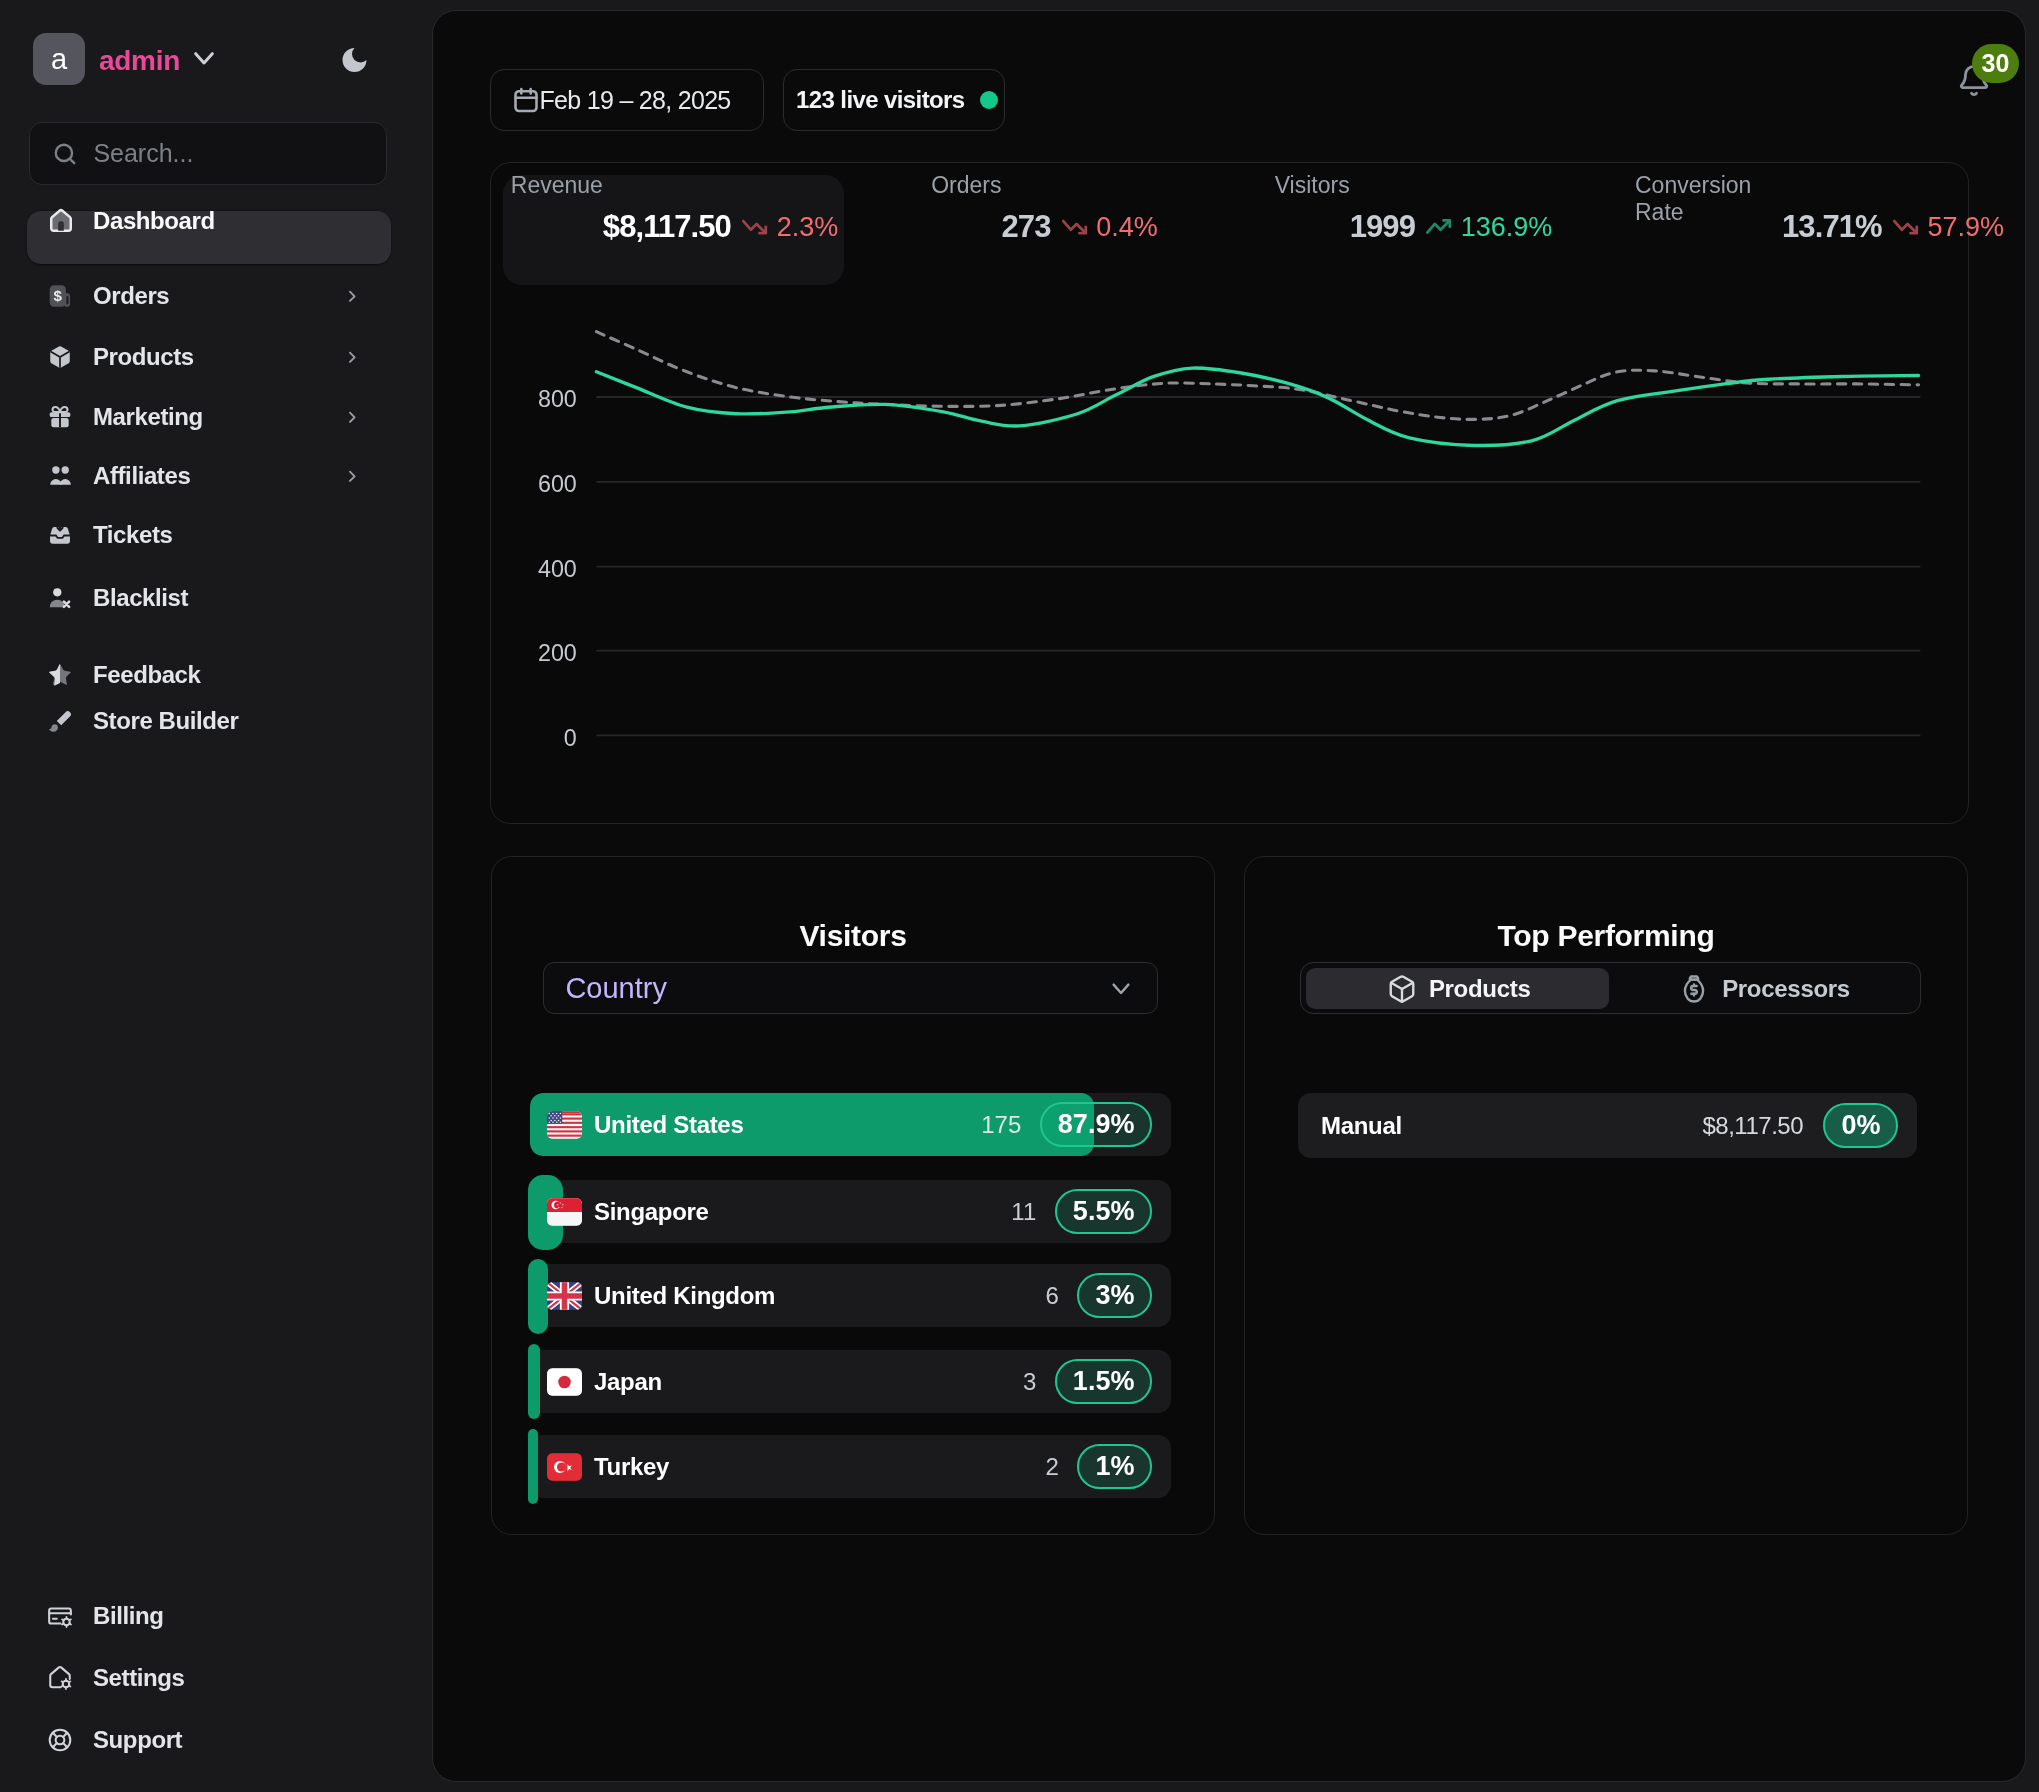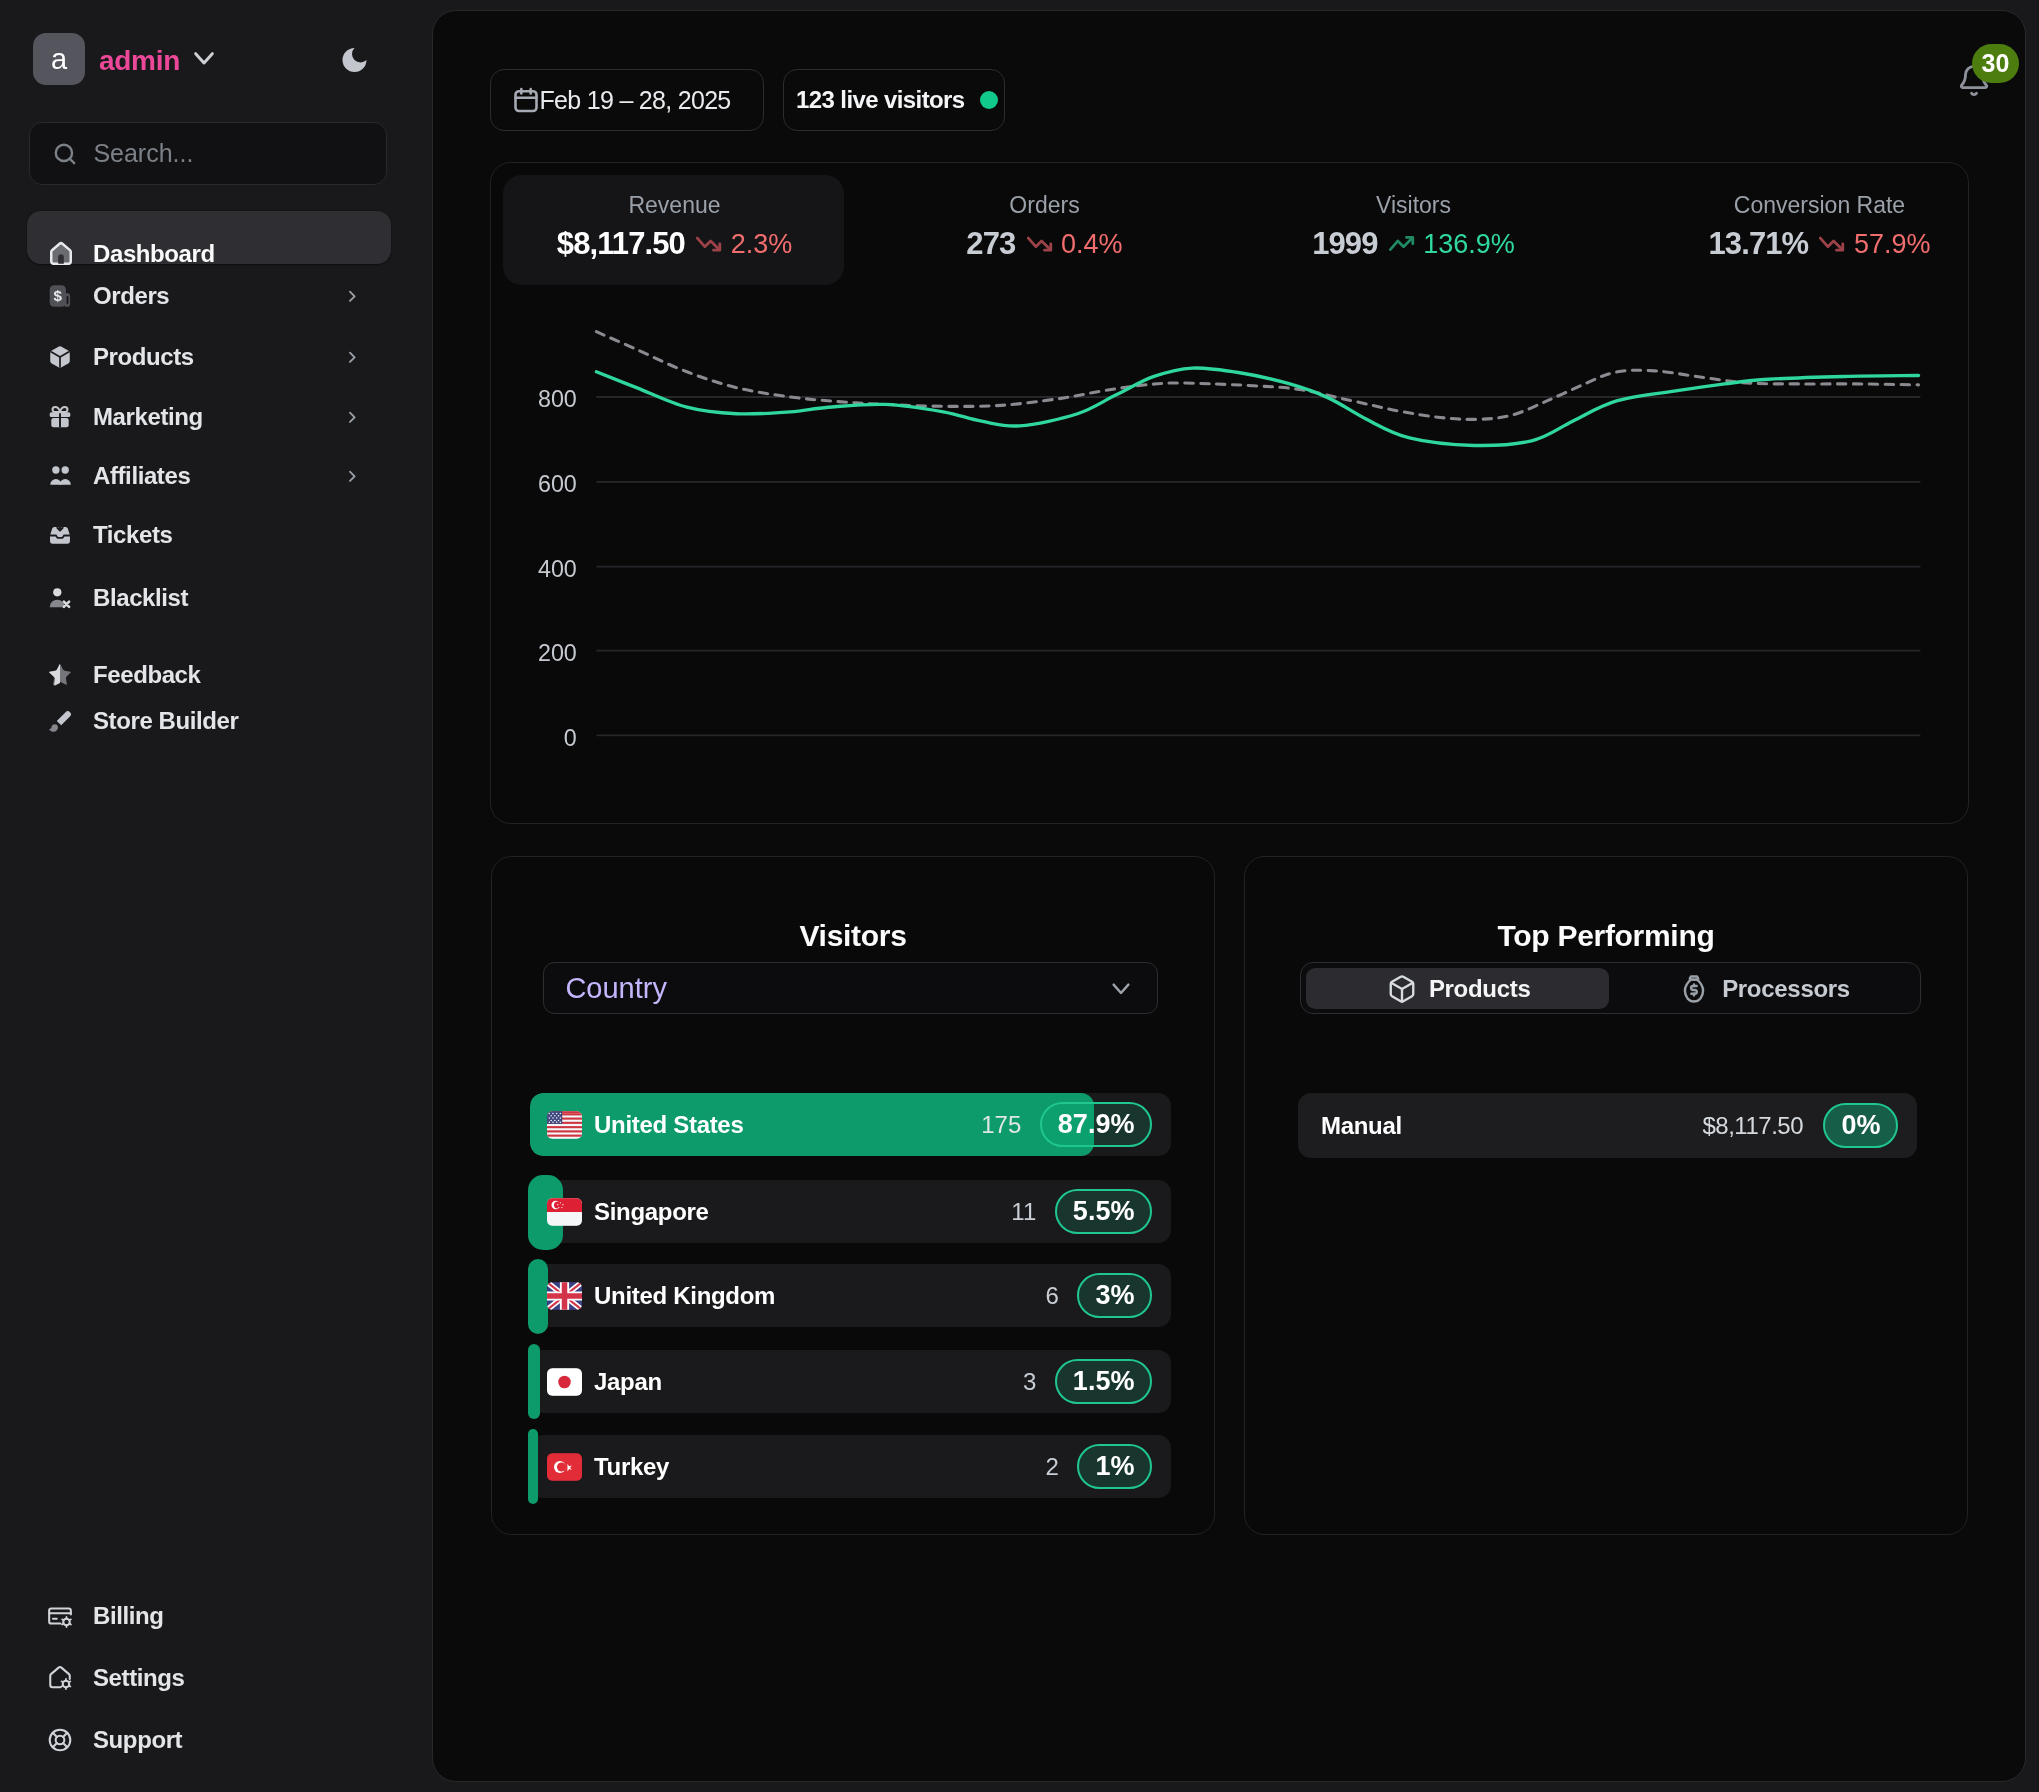--- a/index.html
+++ b/index.html
@@ -20,21 +20,21 @@
 .pill { position:absolute; height:62px; border-radius:14px; border:1.9px solid #2c2c30; display:flex; align-items:center; white-space:nowrap; }
 .datepill { left:490px; top:69px; width:274px; }
 .datepill span { color:#e8eaed; font-size:25px; letter-spacing:-0.7px; }
 .livepill { left:783px; top:69px; width:222px; }
 .livepill span { color:#f4f5f7; font-size:24px; font-weight:700; margin-left:12px; letter-spacing:-0.6px; }
 .livedot { flex:none; width:18.6px; height:18.6px; border-radius:50%; background:#10c98a; margin-left:15px; }
 .badge30 { left:1972px; top:44px; width:47px; height:39px; border-radius:19.6px; background:#4d7c0f; color:#fff; font-size:25px; font-weight:700; display:flex; align-items:center; justify-content:center; z-index:3; }
 
 .chartcard { left:490px; top:162px; width:1479px; height:662px; border-radius:20.5px; background:#09090a; border:1.9px solid #232327; }
 .revtab { left:503px; top:175px; width:341px; height:110px; border-radius:18.6px; background:#151518; }
-.statcol { top:172px; width:369px; height:110px; display:flex; flex-direction:column; align-items:center; justify-content:center; }
+.statcol { top:172px; width:369px; height:110px; display:flex; justify-content:center; }
 .statlabel { font-size:23px; color:#9ba1a9; margin-bottom:7.5px; }
 .statval { display:flex; align-items:center; }
 .statval .v { font-size:31px; font-weight:700; letter-spacing:-0.9px; }
 .statval .pct { font-size:27px; font-weight:400; margin-left:6.5px; }
 .tr-ic { margin-left:11.2px; }
 
 .bcard { top:856px; width:724px; height:679px; border-radius:20.5px; background:#09090a; border:1.9px solid #232327; }
 .cardtitle { position:absolute; top:919px; font-size:30px; font-weight:700; color:#fbfbfc; text-align:center; letter-spacing:-0.3px; }
 .dropdown { left:543px; top:962px; width:615px; height:52px; border-radius:11.2px; border:1.9px solid #2e2e32; background:#0c0c0e; display:flex; align-items:center; }
 .dropdown span { color:#c4b5fd; font-size:29px; margin-left:21.4px; }
@@ -66,21 +66,21 @@
     <path d="M12 3a6 6 0 0 0 9 9 9 9 0 1 1-9-9Z" fill="#c3c6cc"></path>
   </svg>
 <div class="abs searchbox">
   <svg style="margin-left:22.4px" width="26" height="26" viewBox="0 0 24 24" fill="none" stroke="#7c8188" stroke-width="2.2" stroke-linecap="round">
       <circle cx="11" cy="11" r="7.5"></circle>
       <line x1="20.5" y1="20.5" x2="16.3" y2="16.3"></line>
     </svg>
   <span>Search...</span>
 </div>
 <div class="abs navactive"></div>
-<div class="abs navitem" style="top:227px">
+<div class="abs navitem" style="top:194px">
   <svg class="ic" style="left:48px" width="28" height="28" viewBox="0 0 24 24" fill="none" stroke="#d4d7db" stroke-width="2.3" stroke-linecap="round" stroke-linejoin="round">
       <path d="M3 10a2 2 0 0 1 .709-1.528l7-5.999a2 2 0 0 1 2.582 0l7 5.999A2 2 0 0 1 21 10v9a2 2 0 0 1-2 2H5a2 2 0 0 1-2-2z" fill="#6b6c72" stroke="#e8e9ec"></path>
       <path d="M14.6 21v-6.2a2.6 2.6 0 0 0-5.2 0V21" fill="#2f2f33" stroke="none"></path>
     </svg>
   <span class="lbl" style="color:#fafafb;font-weight:600">Dashboard</span>
 </div>
 <div class="abs navitem" style="top:269px">
   <svg class="ic" width="28" height="28" viewBox="0 0 24 24">
       <rect x="2.5" y="2" width="15" height="20" rx="4" fill="#505157"></rect>
       <path d="M16.5 9.5h2.6a2.2 2.2 0 0 1 2.2 2.2v8.1a2.2 2.2 0 0 1-2.2 2.2h-2.6z" fill="#505157"></path>

